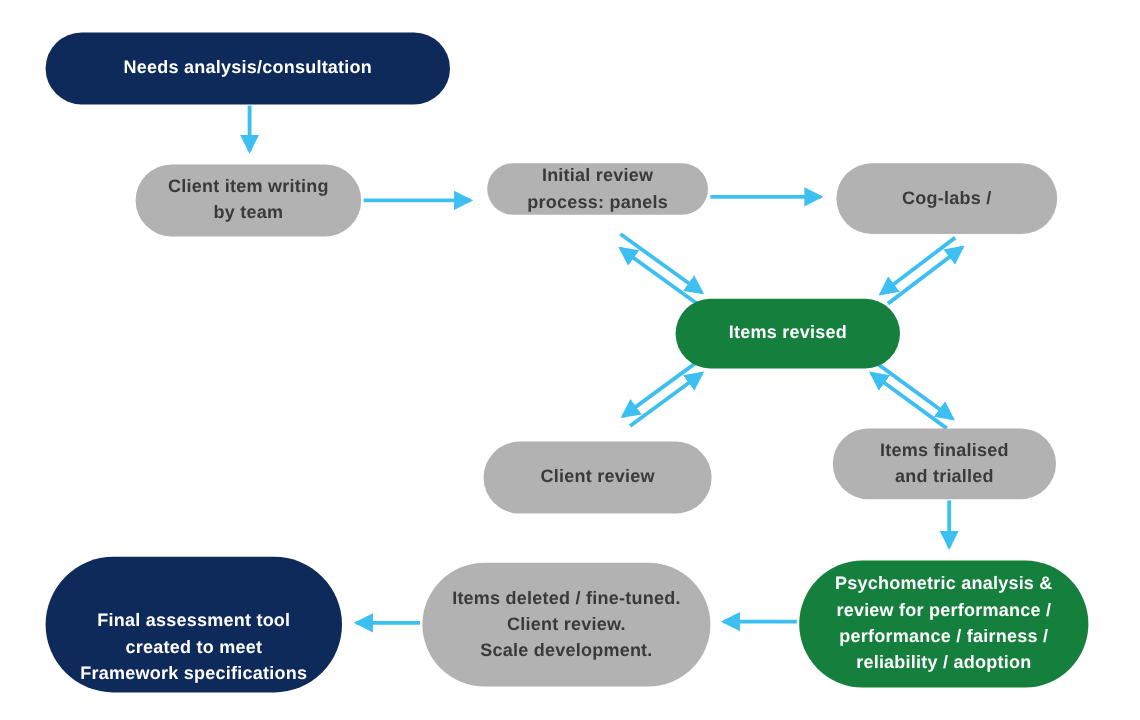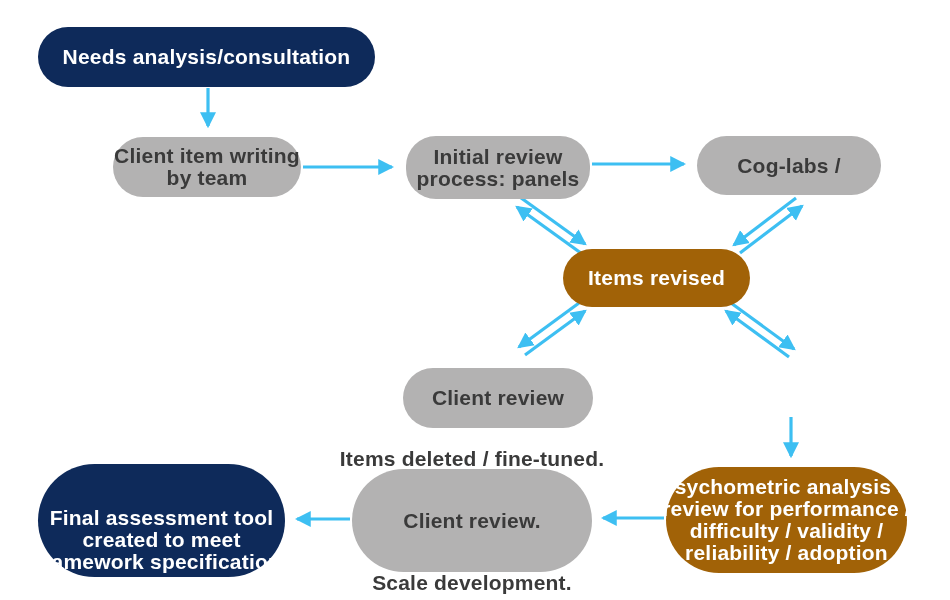--- a/index.html
+++ b/index.html
@@ -12,41 +12,41 @@
     overflow: hidden;
   }
   .pill {
     position: absolute;
     display: flex;
     flex-direction: column;
     align-items: center;
     justify-content: center;
     text-align: center;
     font-weight: 700;
-    font-size: 21px;
+    font-size: 15px;
     line-height: 22px;
     letter-spacing: 0.2px;
     box-sizing: border-box;
     padding: 4px 10px;
   }
   .pill span { display: block; white-space: nowrap; }
   .navy { background: #0E2A5A; color: #ffffff; }
   .gray { background: #B3B2B2; color: #3A3A3A; }
-  .dark { background: #a16207; color: #ffffff; }
+  .dark { background: #15803d; color: #ffffff; }
 
   
   .n1  { left: 38px;  top: 27px;  width: 337px; height: 60px;  border-radius: 30px; }
   .n2  { left: 113px; top: 137px; width: 188px; height: 60px;  border-radius: 30px; }
-  .n3  { left: 406px; top: 136px; width: 184px; height: 63px;  border-radius: 30px; }
+  .n3  { left: 406px; top: 136px; width: 184px; height: 43px;  border-radius: 30px; }
   .n4  { left: 697px; top: 136px; width: 184px; height: 59px;  border-radius: 30px; justify-content: center; }
   .n5  { left: 563px; top: 249px; width: 187px; height: 58px;  border-radius: 29px; }
   .n6  { left: 403px; top: 368px; width: 190px; height: 60px;  border-radius: 30px; }
   .n7  { left: 694px; top: 357px; width: 186px; height: 59px;  border-radius: 30px; }
   .n8  { left: 666px; top: 467px; width: 241px; height: 106px; border-radius: 53px; }
-  .n9  { left: 352px; top: 469px; width: 240px; height: 103px; border-radius: 52px; gap: 40px; }
+  .n9  { left: 352px; top: 469px; width: 240px; height: 103px; border-radius: 52px; }
   .n10 { left: 38px;  top: 464px; width: 247px; height: 113px; border-radius: 57px; justify-content: flex-end; }
 
   #arrow-layer {
     position: absolute;
     left: 0; top: 0;
     width: 950px; height: 600px;
     pointer-events: none;
   }
 </style>
 </head>
@@ -111,25 +111,29 @@
   </div>
 
   <div class="pill dark n5">
     <span>Items revised</span>
   </div>
 
   <div class="pill gray n6">
     <span>Client review</span>
   </div>
 
+  <div class="pill gray n7">
+    <span>Items finalised</span>
+    <span>and trialled</span>
+  </div>
 
   <div class="pill dark n8">
     <span>Psychometric analysis &amp;</span>
     <span>review for performance /</span>
-    <span>difficulty / validity /</span>
+    <span>performance / fairness /</span>
     <span>reliability / adoption</span>
   </div>
 
   <div class="pill gray n9">
     <span>Items deleted / fine-tuned.</span>
     <span>Client review.</span>
     <span>Scale development.</span>
   </div>
 
   <div class="pill navy n10">

